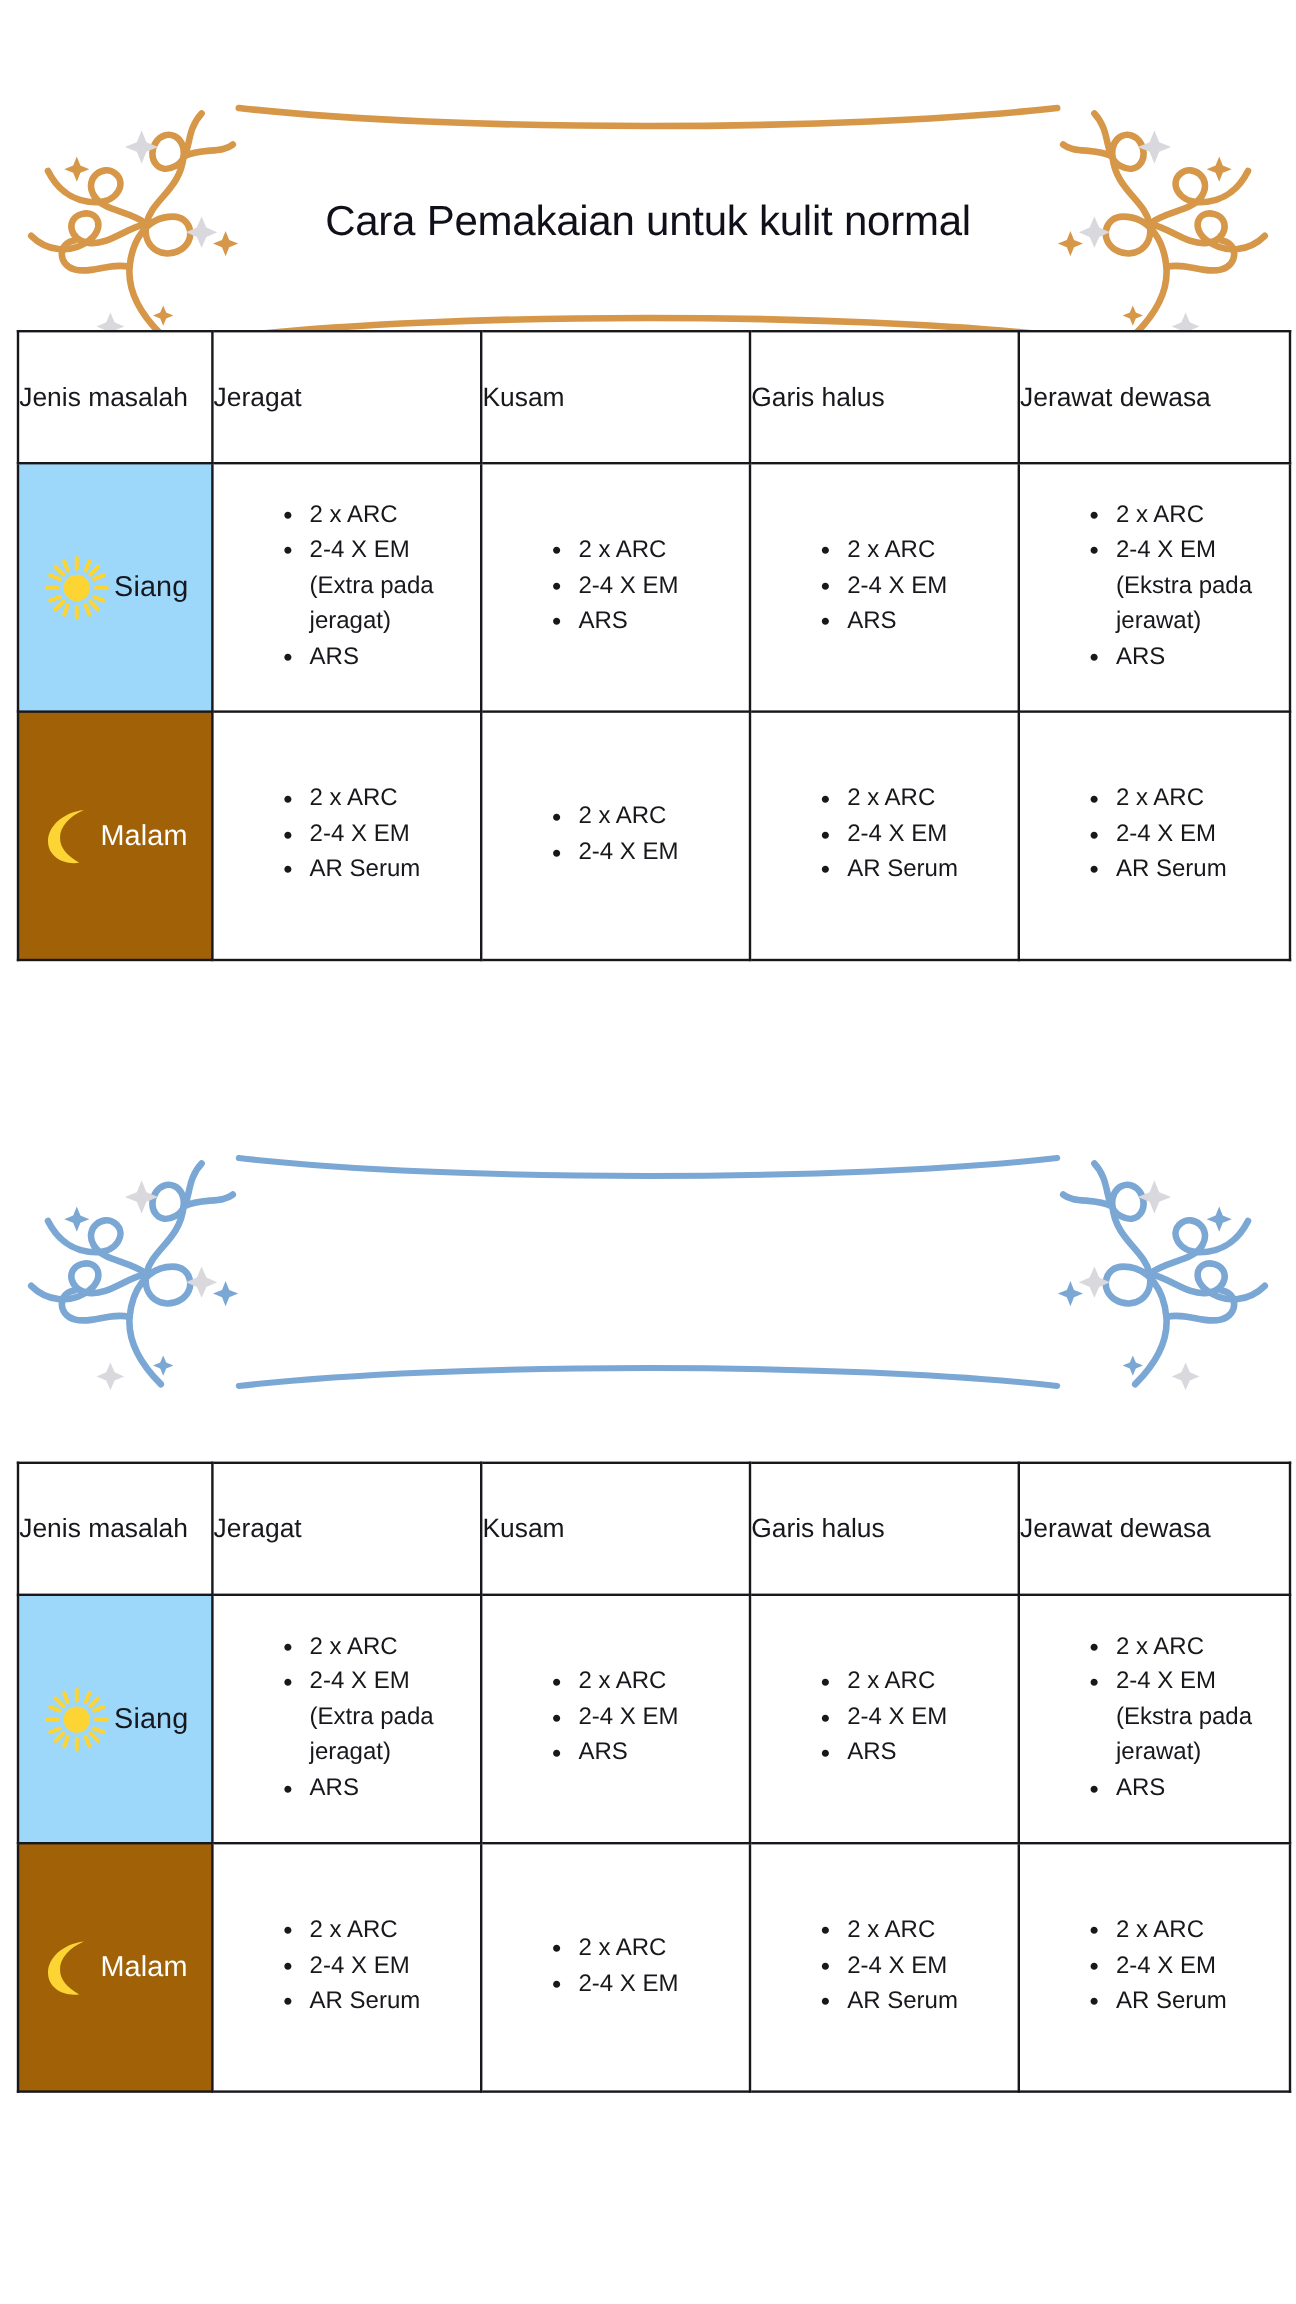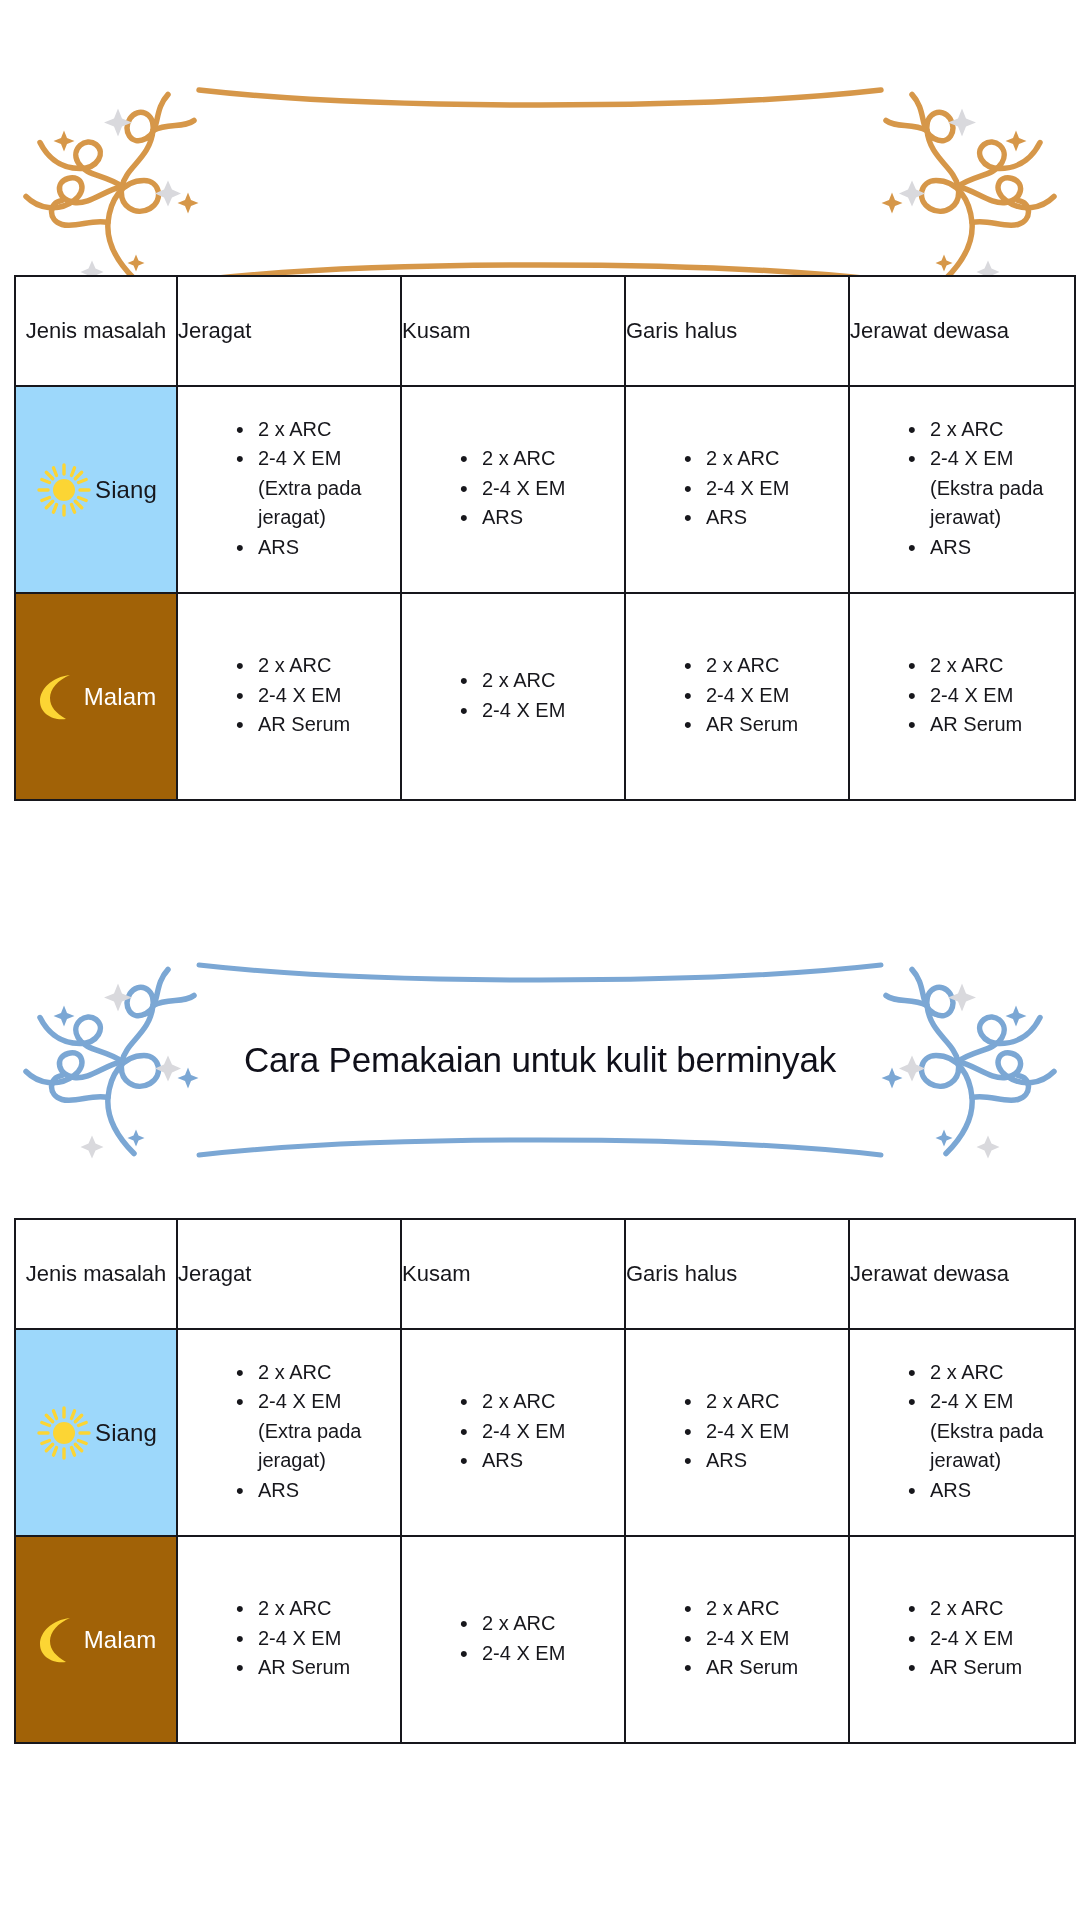--- a/index.html
+++ b/index.html
@@ -98,21 +98,21 @@
   }
 
   .col-label   { width: 160px; }
   .col-data    { width: 222px; }
   .col-data-last { width: 224px; }
 
   .hdr-row td { height: 108px; }
 
   .hdr-label {
     background: #ddd6f8;
-    text-align: center;
+    text-align: left;
     font-size: 22px;
     line-height: 1.34;
     color: #17171c;
     padding: 4px 6px;
   }
   .hdr-cell {
     text-align: left;
     font-size: 22px;
     line-height: 1.34;
     color: #17171c;
@@ -198,20 +198,21 @@
           </g>
         </svg>
       </div>
 
       <div class="banner-center">
         <div class="banner-rule top">
           <svg viewBox="0 0 690 30" preserveAspectRatio="none" aria-hidden="true">
             <path d="M4 6 C180 26 510 26 686 6" fill="none" stroke="#d69749" stroke-width="5.5" stroke-linecap="round"></path>
           </svg>
         </div>
+        <div class="banner-title">Cara Pemakaian untuk kulit normal</div>
         <div class="banner-rule bottom">
           <svg viewBox="0 0 690 30" preserveAspectRatio="none" aria-hidden="true">
             <path d="M4 24 C180 4 510 4 686 24" fill="none" stroke="#d69749" stroke-width="5.5" stroke-linecap="round"></path>
           </svg>
         </div>
       </div>
 
       <div class="banner-flourish right">
         <svg viewBox="0 0 215 205" width="215" height="205" aria-hidden="true">
           <g fill="none" stroke="#d69749" stroke-width="5.5" stroke-linecap="round">
@@ -375,21 +376,20 @@
           </g>
         </svg>
       </div>
 
       <div class="banner-center">
         <div class="banner-rule top">
           <svg viewBox="0 0 690 30" preserveAspectRatio="none" aria-hidden="true">
             <path d="M4 6 C180 26 510 26 686 6" fill="none" stroke="#7ba7d4" stroke-width="5" stroke-linecap="round"></path>
           </svg>
         </div>
-        <div class="banner-title">Cara Pemakaian untuk kulit berminyak</div>
         <div class="banner-rule bottom">
           <svg viewBox="0 0 690 30" preserveAspectRatio="none" aria-hidden="true">
             <path d="M4 24 C180 4 510 4 686 24" fill="none" stroke="#7ba7d4" stroke-width="5" stroke-linecap="round"></path>
           </svg>
         </div>
       </div>
 
       <div class="banner-flourish right">
         <svg viewBox="0 0 215 205" width="215" height="205" aria-hidden="true">
           <g fill="none" stroke="#7ba7d4" stroke-width="5.5" stroke-linecap="round">

